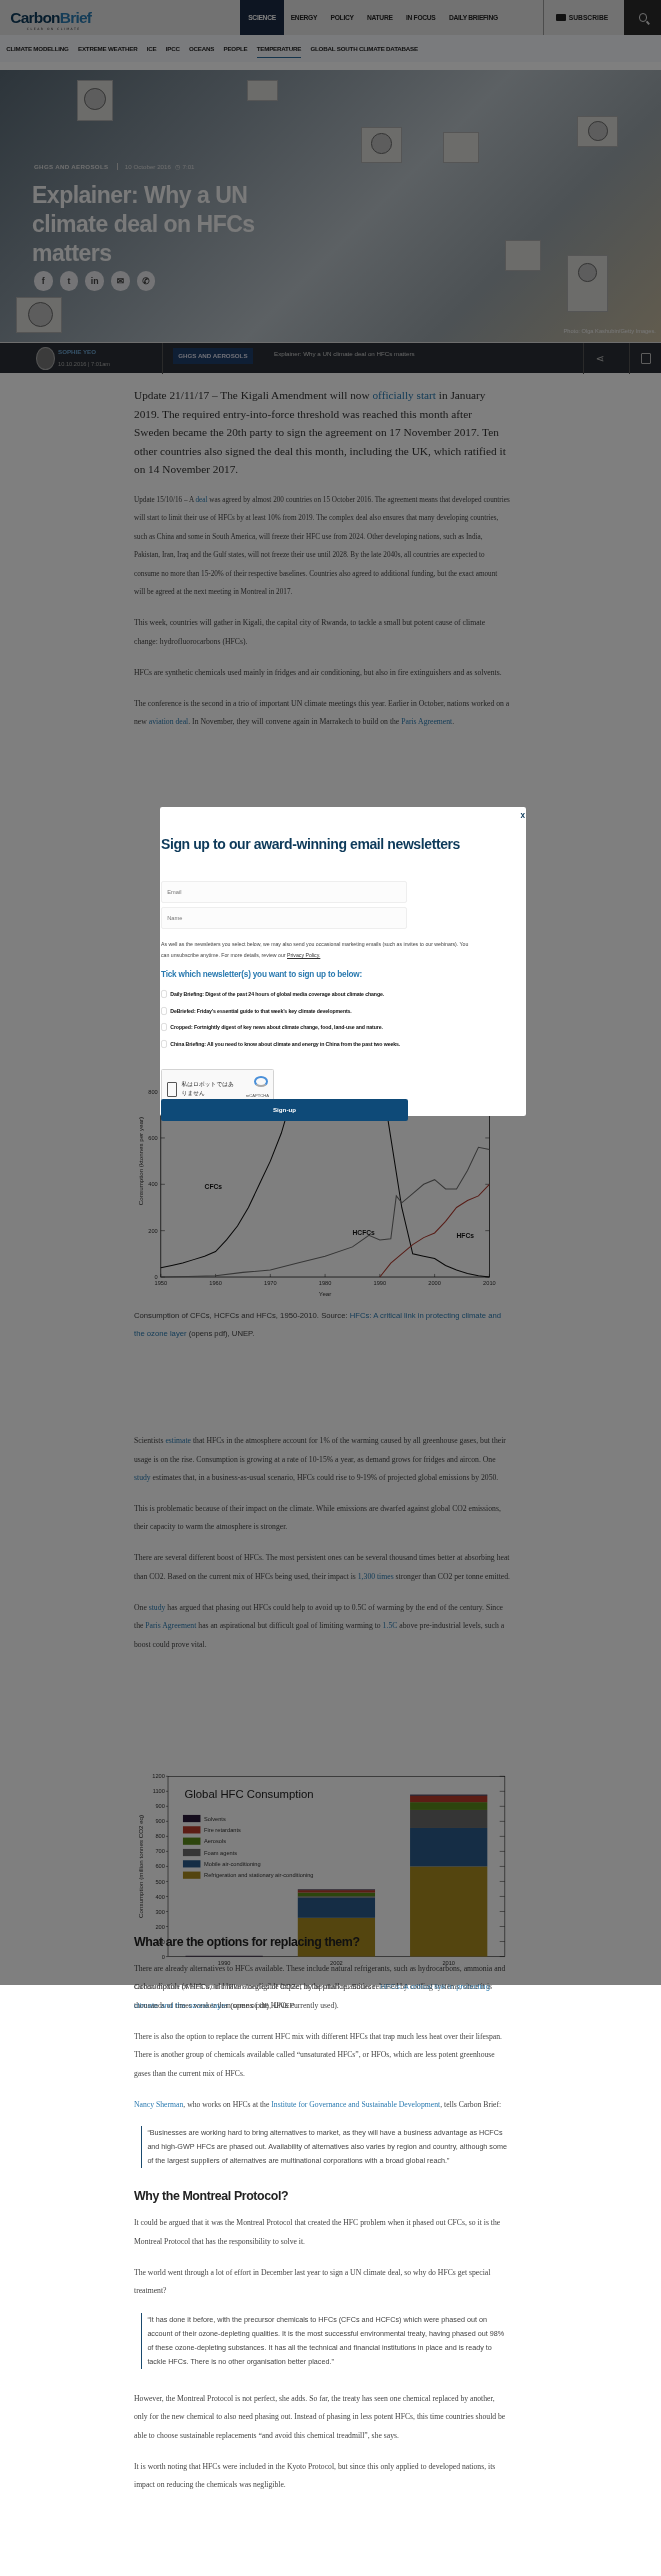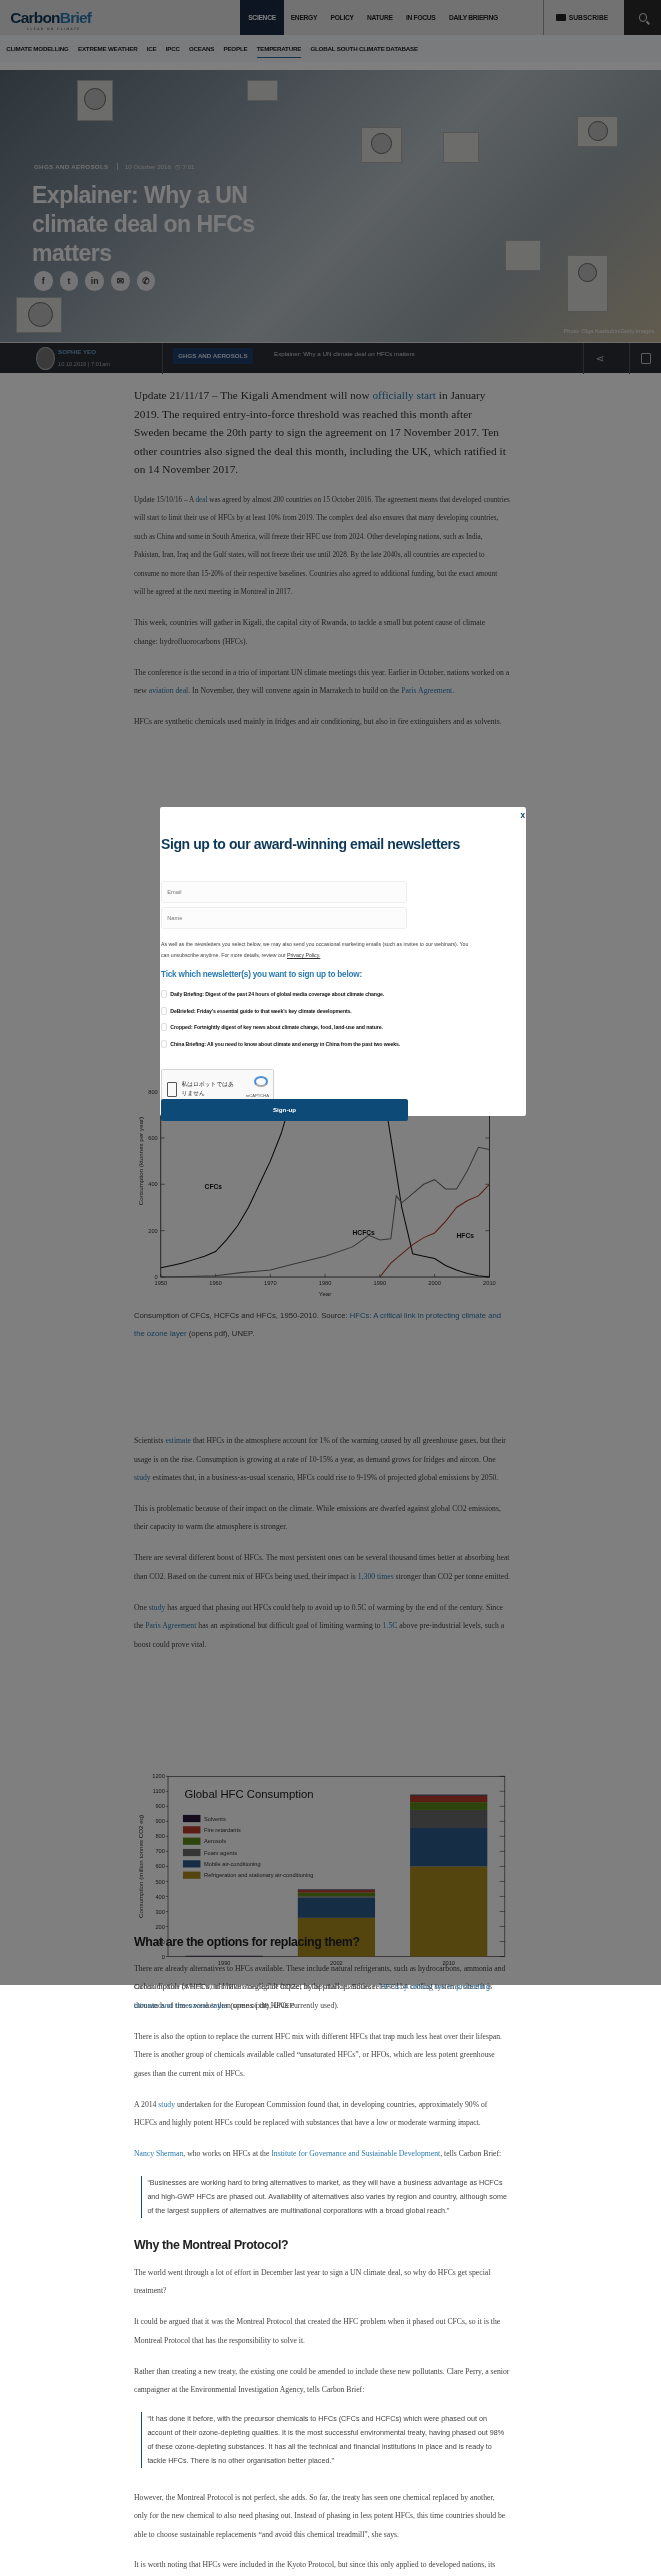--- a/index.html
+++ b/index.html
@@ -156,22 +156,22 @@
   <div class="share">⋖</div>
   <div class="print">
       <i></i>
     </div>
 </div>
 
 <article class="article">
   <p class="lead-italic"><span>Update 21/11/17 – The Kigali Amendment will now </span><a>officially start</a><span> in January 2019. The required entry-into-force threshold was reached this month after Sweden became the 20th party to sign the agreement on 17 November 2017. Ten other countries also signed the deal this month, including the UK, which ratified it on 14 November 2017.</span></p>
   <p class="update-italic"><span>Update 15/10/16 – A </span><a>deal</a><span> was agreed by almost 200 countries on 15 October 2016. The agreement means that developed countries will start to limit their use of HFCs by at least 10% from 2019. The complex deal also ensures that many developing countries, such as China and some in South America, will freeze their HFC use from 2024. Other developing nations, such as India, Pakistan, Iran, Iraq and the Gulf states, will not freeze their use until 2028. By the late 2040s, all countries are expected to consume no more than 15-20% of their respective baselines. Countries also agreed to additional funding, but the exact amount will be agreed at the next meeting in Montreal in 2017.</span></p>
   <p>This week, countries will gather in Kigali, the capital city of Rwanda, to tackle a small but potent cause of climate change: hydrofluorocarbons (HFCs).</p>
+  <p>HFCs are synthetic chemicals used mainly in fridges and air conditioning, but also in fire extinguishers and as solvents.</p>
   <p><span>The conference is the second in a trio of important UN climate meetings this year. Earlier in October, nations worked on a new </span><a>aviation deal</a><span>. In November, they will convene again in Marrakech to build on the </span><a>Paris Agreement</a><span>.</span></p>
-  <p>HFCs are synthetic chemicals used mainly in fridges and air conditioning, but also in fire extinguishers and as solvents.</p>
 </article>
 
 <div class="article" style="top:1040px">
   <svg id="chart1" width="376" height="268" viewBox="0 0 730 520">
       <rect x="0" y="0" width="730" height="500" fill="#ffffff"></rect>
       <rect x="52" y="10" width="638" height="450" fill="none" stroke="#111" stroke-width="1.5"></rect>
       <line x1="52" x2="60" y1="460" y2="460" stroke="#111"></line>
       <line x1="682" x2="690" y1="460" y2="460" stroke="#111"></line>
       <text x="46" y="464" text-anchor="end" font-size="11" fill="#333">0</text>
       <line x1="52" x2="60" y1="370" y2="370" stroke="#111"></line>
@@ -293,27 +293,25 @@
       <rect x="95" y="205" width="34" height="14" fill="#a88a1e"></rect>
       <text x="136" y="216" font-size="11" fill="#333">Refrigeration and stationary air-conditioning</text>
     </svg>
   <p class="caption"><span>Consumption of HFCs, in million tonnes of CO2e, by appliance. Source: </span><a>HFCs: A critical link in protecting climate and the ozone layer</a><span> (opens pdf), UNEP</span></p>
 </div>
 
 <article class="article" style="top:1917px">
   <h2>What are the options for replacing them?</h2>
   <p>There are already alternatives to HFCs available. These include natural refrigerants, such as hydrocarbons, ammonia and carbon dioxide (which would have a negligible impact in the small quantities released by cooling systems, since it is thousands of times weaker than some of the HFCs currently used).</p>
   <p>There is also the option to replace the current HFC mix with different HFCs that trap much less heat over their lifespan. There is another group of chemicals available called “unsaturated HFCs”, or HFOs, which are less potent greenhouse gases than the current mix of HFCs.</p>
-  <p><span>A 2014 </span><a>study</a><span> undertaken for the European Commission found that, in developing countries, approximately 90% of HCFCs and highly potent HFCs could be replaced with substances that have a low or moderate warming impact.</span></p>
   <p><a>Nancy Sherman</a><span>, who works on HFCs at the </span><a>Institute for Governance and Sustainable Development</a><span>, tells Carbon Brief:</span></p>
   <blockquote>“Businesses are working hard to bring alternatives to market, as they will have a business advantage as HCFCs and high-GWP HFCs are phased out. Availability of alternatives also varies by region and country, although some of the largest suppliers of alternatives are multinational corporations with a broad global reach.”</blockquote>
   <h2>Why the Montreal Protocol?</h2>
+  <p>It could be argued that it was the Montreal Protocol that created the HFC problem when it phased out CFCs, so it is the Montreal Protocol that has the responsibility to solve it.</p>
   <p>The world went through a lot of effort in December last year to sign a UN climate deal, so why do HFCs get special treatment?</p>
-  <p>It could be argued that it was the Montreal Protocol that created the HFC problem when it phased out CFCs, so it is the Montreal Protocol that has the responsibility to solve it.</p>
-  <p>Rather than creating a new treaty, the existing one could be amended to include these new pollutants. Clare Perry, a senior campaigner at the Environmental Investigation Agency, tells Carbon Brief:</p>
   <blockquote>“It has done it before, with the precursor chemicals to HFCs (CFCs and HCFCs) which were phased out on account of their ozone-depleting qualities. It is the most successful environmental treaty, having phased out 98% of these ozone-depleting substances. It has all the technical and financial institutions in place and is ready to tackle HFCs. There is no other organisation better placed.”</blockquote>
   <p>However, the Montreal Protocol is not perfect, she adds. So far, the treaty has seen one chemical replaced by another, only for the new chemical to also need phasing out. Instead of phasing in less potent HFCs, this time countries should be able to choose sustainable replacements “and avoid this chemical treadmill”, she says.</p>
   <p>It is worth noting that HFCs were included in the Kyoto Protocol, but since this only applied to developed nations, its impact on reducing the chemicals was negligible.</p>
 
 </article>
 
 <div class="overlay"></div>
 <div class="modal">
   <div class="close">x</div>
   <h3>Sign up to our award-winning email newsletters</h3>

